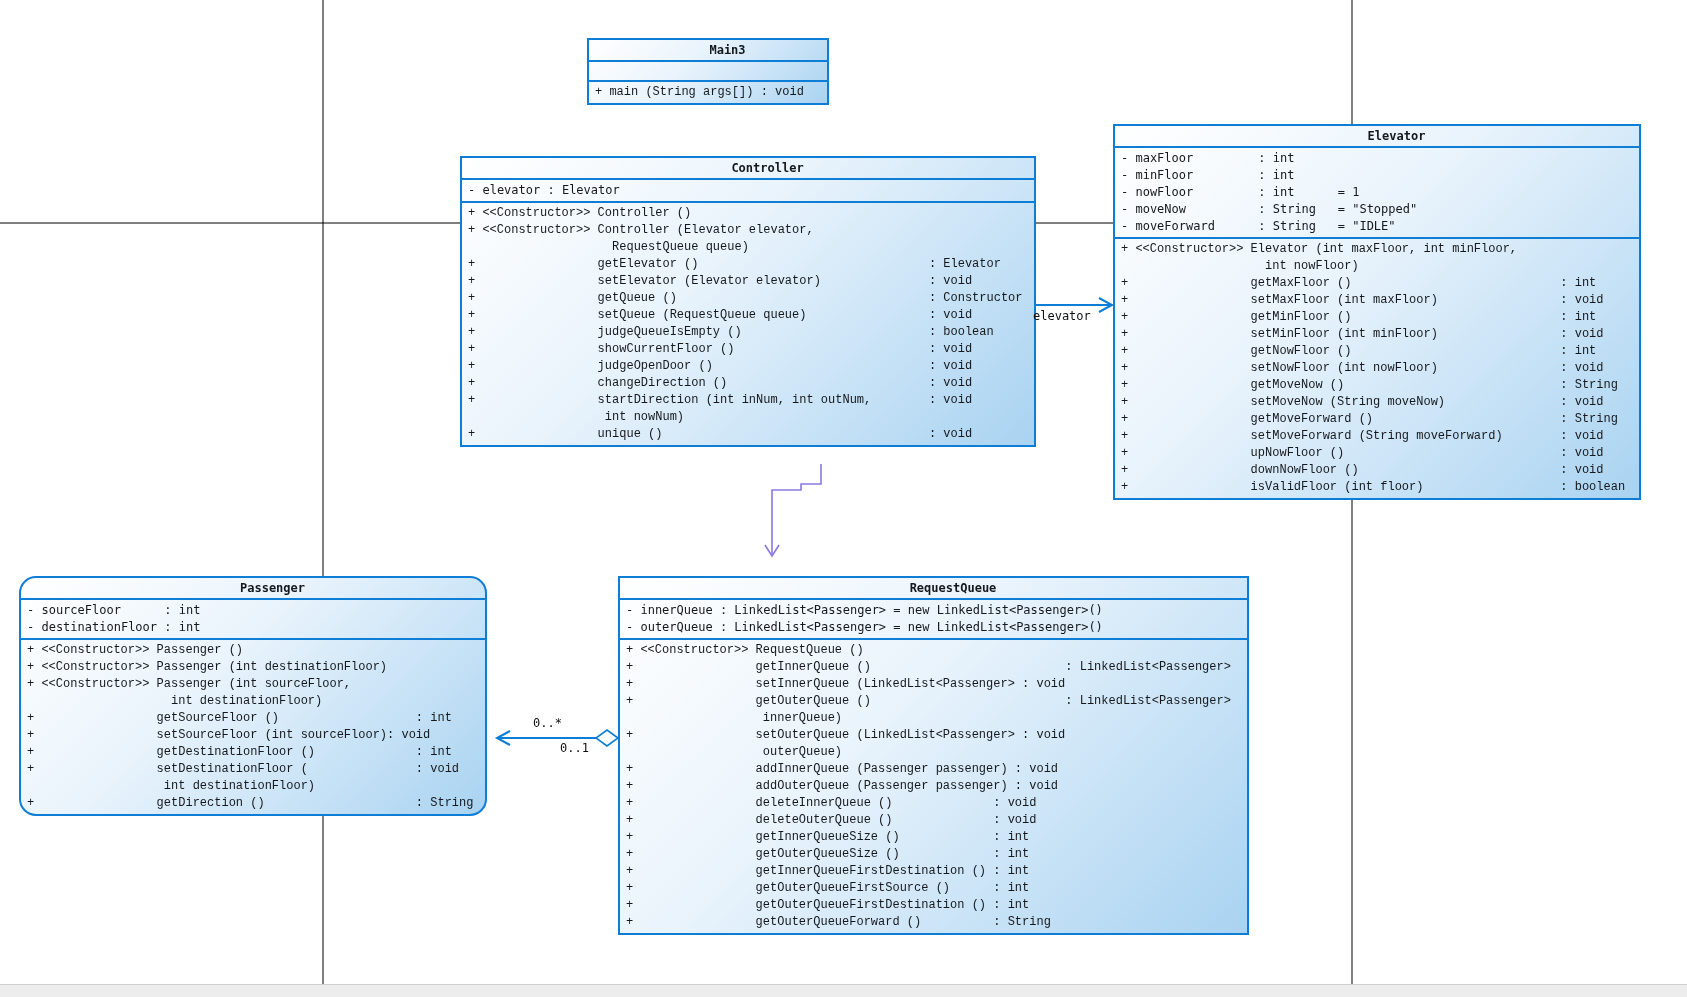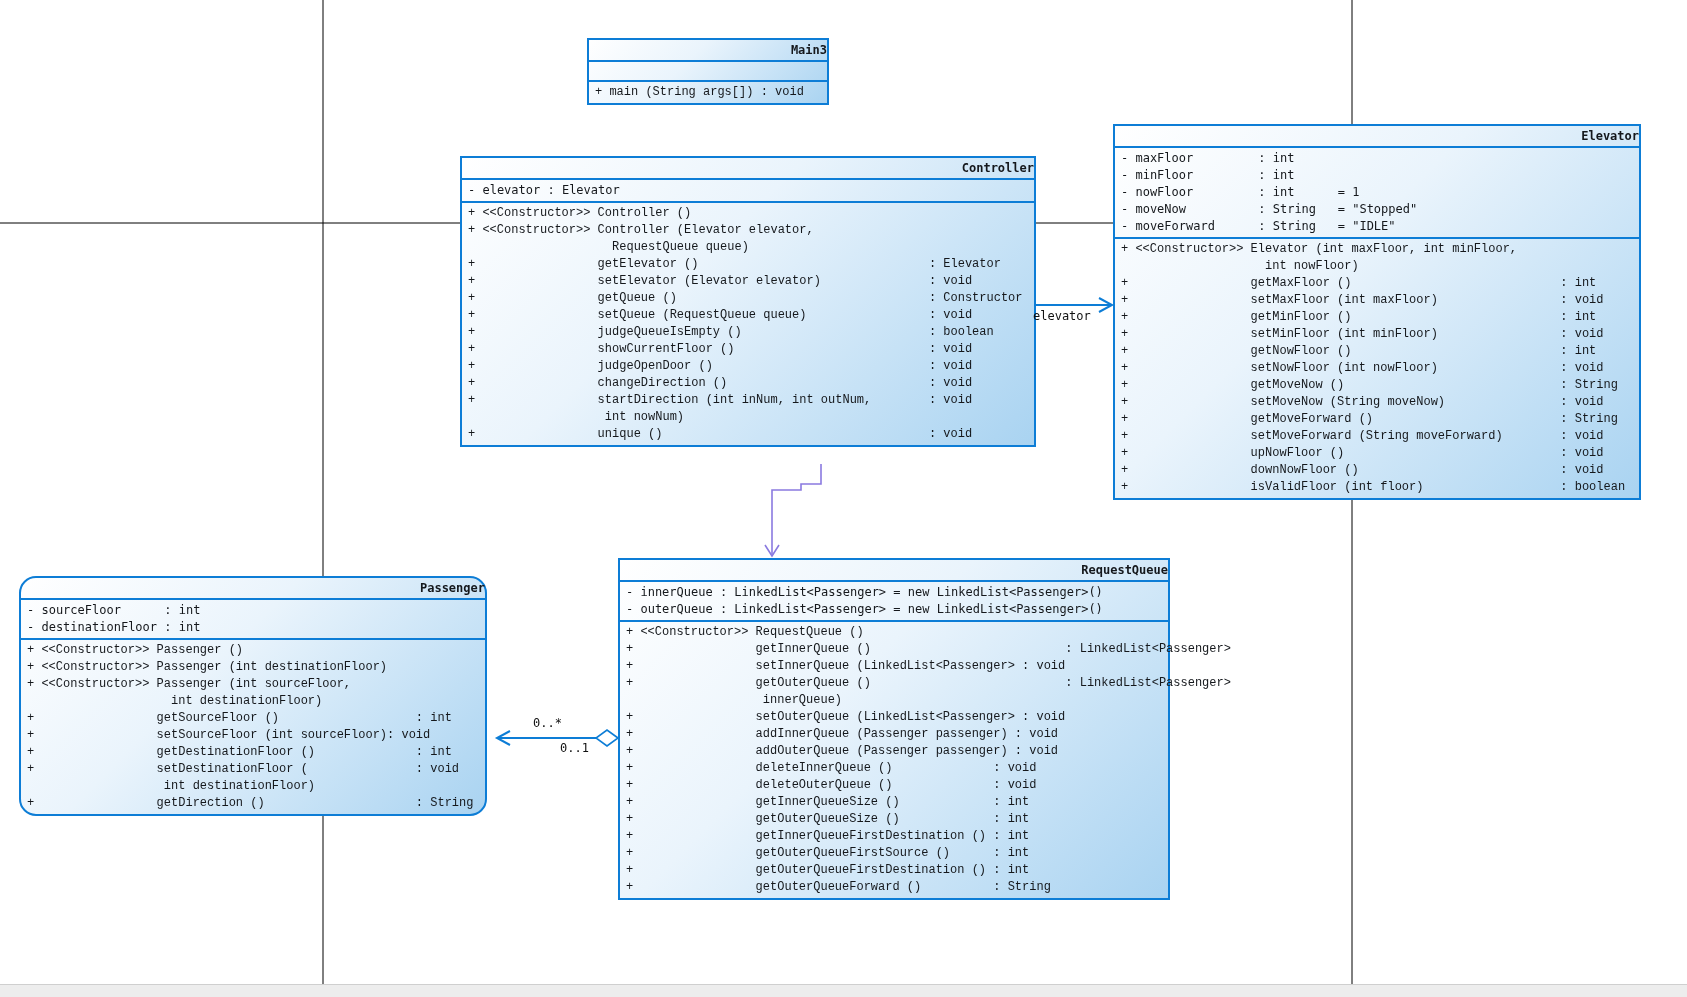--- a/index.html
+++ b/index.html
@@ -7,21 +7,21 @@
           font-family:"DejaVu Sans Mono",monospace;}
   #connector-layer{position:absolute;left:0;top:0;width:1687px;height:997px;z-index:1;}
   .grid{stroke:var(--grid,#000);stroke-width:1;}
   .assoc{stroke:var(--accent,#0d7dd6);stroke-width:2;fill:none;}
   .dep{stroke:var(--dep,#8a7ae0);stroke-width:1.6;fill:none;}
   .diamond{fill:#ffffff;stroke:var(--accent,#0d7dd6);stroke-width:1.6;}
   #boxes{position:absolute;left:0;top:0;z-index:2;}
   .classbox{position:absolute;box-sizing:border-box;border:2px solid var(--accent,#0d7dd6);
             background:linear-gradient(135deg,#ffffff 0%,#eaf4fc 40%,#a9d3f1 100%);
             font-size:12px;color:var(--text,#15181c);}
-  .cb-title{height:20px;line-height:20px;text-align:right;font-weight:bold;
+  .cb-title{height:20px;line-height:20px;text-align:center;font-weight:bold;
             border-bottom:2px solid var(--accent,#0d7dd6);white-space:pre;padding-left:39px;}
   .cb-attrs{border-bottom:2px solid var(--accent,#0d7dd6);padding:2px 0;min-height:14px;}
   .cb-methods{padding:2px 0;font-family:Liberation Mono, monospace;}
   .row{height:17px;line-height:17px;white-space:pre;padding-left:6px;}
   .lbl{position:absolute;z-index:3;font-size:12px;color:#111;white-space:pre;
        font-family:"DejaVu Sans Mono",monospace;}
   #hscroll{position:absolute;left:0;right:0;top:984px;height:13px;z-index:4;
            background:#ededed;border-top:1px solid #cfcfcf;}
 </style>
 </head>
@@ -101,33 +101,34 @@
           <div class="row">+                 setNowFloor (int nowFloor)                 : void</div>
           <div class="row">+                 getMoveNow ()                              : String</div>
           <div class="row">+                 setMoveNow (String moveNow)                : void</div>
           <div class="row">+                 getMoveForward ()                          : String</div>
           <div class="row">+                 setMoveForward (String moveForward)        : void</div>
           <div class="row">+                 upNowFloor ()                              : void</div>
           <div class="row">+                 downNowFloor ()                            : void</div>
           <div class="row">+                 isValidFloor (int floor)                   : boolean</div>
         </div>
       </div>
-      <div class="classbox" style="left: 618px; top: 558px; width: 552px;">
+      <div class="classbox" style="left: 618px; top: 576px; width: 631px;">
         <div class="cb-title">RequestQueue</div>
         <div class="cb-attrs">
           <div class="row">- innerQueue : LinkedList&lt;Passenger&gt; = new LinkedList&lt;Passenger&gt;()</div>
           <div class="row">- outerQueue : LinkedList&lt;Passenger&gt; = new LinkedList&lt;Passenger&gt;()</div>
         </div>
         <div class="cb-methods">
           <div class="row">+ &lt;&lt;Constructor&gt;&gt; RequestQueue ()</div>
           <div class="row">+                 getInnerQueue ()                           : LinkedList&lt;Passenger&gt;</div>
           <div class="row">+                 setInnerQueue (LinkedList&lt;Passenger&gt; : void</div>
           <div class="row">+                 getOuterQueue ()                           : LinkedList&lt;Passenger&gt;</div>
           <div class="row">                   innerQueue)</div>
           <div class="row">+                 setOuterQueue (LinkedList&lt;Passenger&gt; : void</div>
+          <div class="row">                   outerQueue)</div>
           <div class="row">+                 addInnerQueue (Passenger passenger) : void</div>
           <div class="row">+                 addOuterQueue (Passenger passenger) : void</div>
           <div class="row">+                 deleteInnerQueue ()              : void</div>
           <div class="row">+                 deleteOuterQueue ()              : void</div>
           <div class="row">+                 getInnerQueueSize ()             : int</div>
           <div class="row">+                 getOuterQueueSize ()             : int</div>
           <div class="row">+                 getInnerQueueFirstDestination () : int</div>
           <div class="row">+                 getOuterQueueFirstSource ()      : int</div>
           <div class="row">+                 getOuterQueueFirstDestination () : int</div>
           <div class="row">+                 getOuterQueueForward ()          : String</div>

